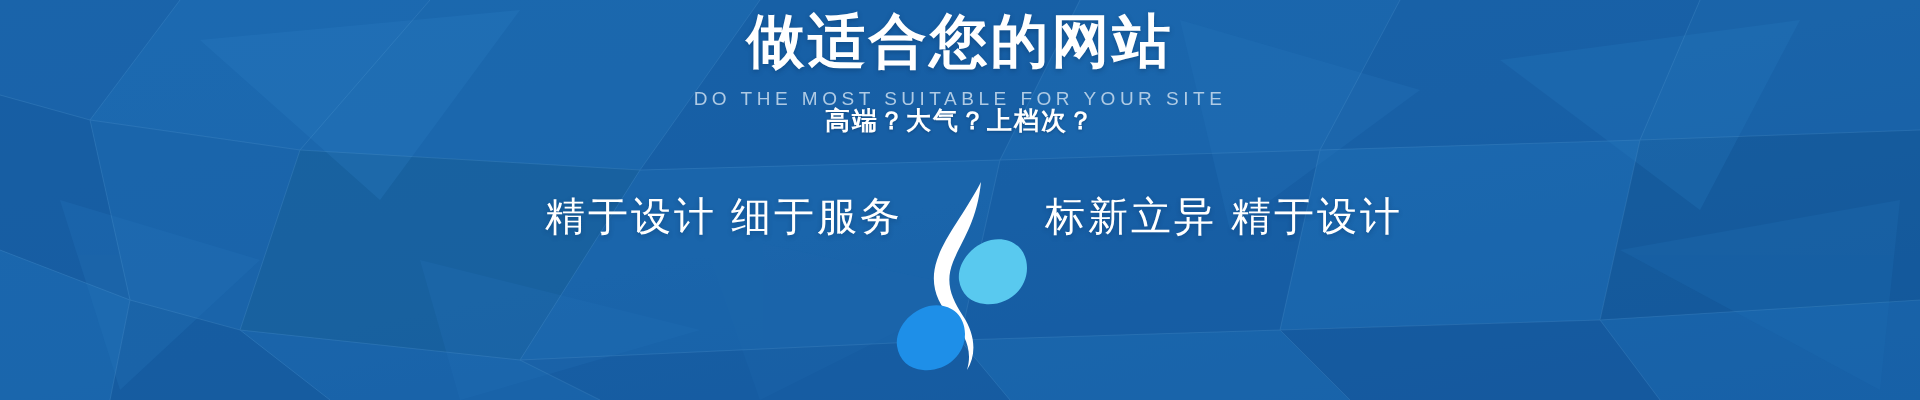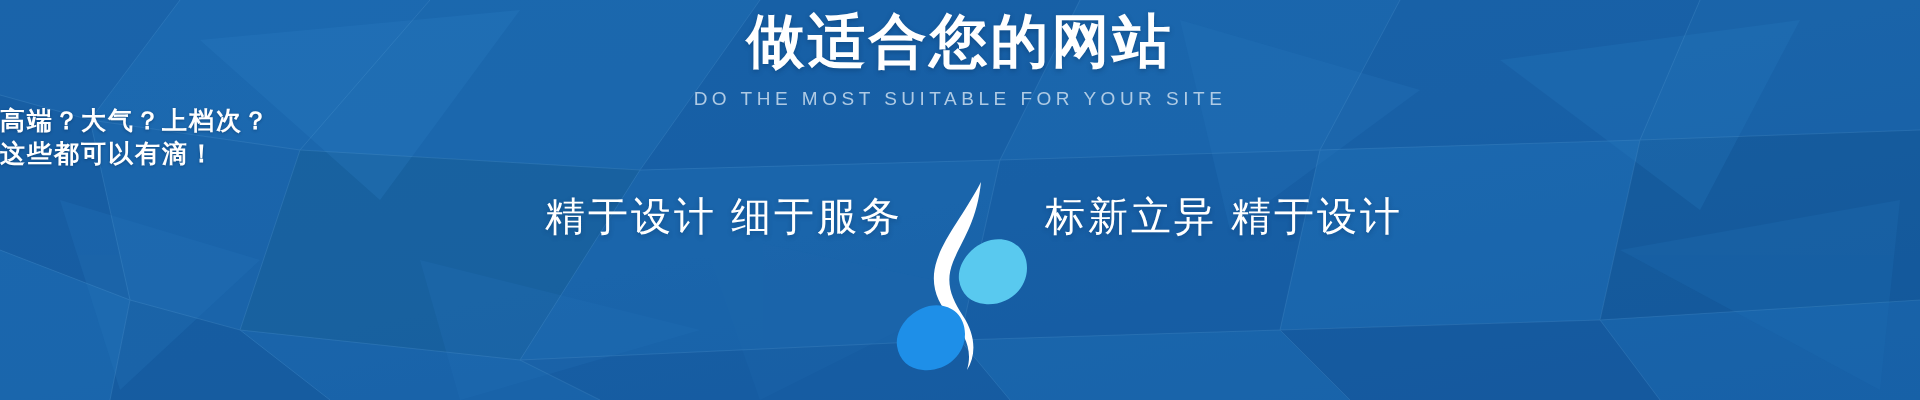--- a/index.html
+++ b/index.html
@@ -57,20 +57,21 @@
     opacity: .92;
     margin-top: 16px;
   }
 
   
   .tagline-block {
     position: absolute;
     left: 0;
     top: 104px;
     width: 1920px;
+    text-align: center;
   }
   .tagline {
     color: #ffffff;
     font-size: 25px;
     font-weight: bold;
     letter-spacing: 2px;
     line-height: 33px;
     text-shadow: 0 1px 3px rgba(0,35,70,.4);
   }
 
@@ -163,21 +164,20 @@
   </svg>
 
   <div class="content">
 
     <div class="main-title">做适合您的网站</div>
 
     <div class="sub-en">DO THE MOST SUITABLE FOR YOUR SITE</div>
 
     <div class="tagline-block">
       <div class="tagline">高端？大气？上档次？</div>
-      <div class="tagline">这些都可以有滴！</div>
     </div>
 
     <div class="slogan-row">
       <div class="slogan slogan-left">精于设计  细于服务</div>
 
       <div class="logo-wrap">
         <svg class="logo-svg" width="150" height="200" viewBox="0 0 150 200">
           <path fill="#ffffff" d="M96 4 C78 38 60 58 52 82 C44 106 52 124 66 140
                    C80 156 88 172 82 192 C92 176 90 156 78 138
                    C66 120 60 104 68 84 C76 64 92 44 96 4 Z"></path>

